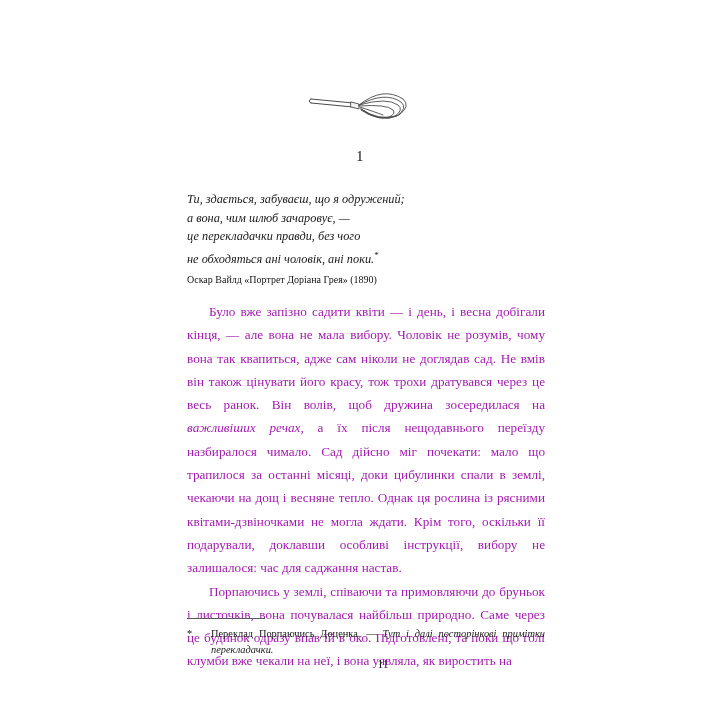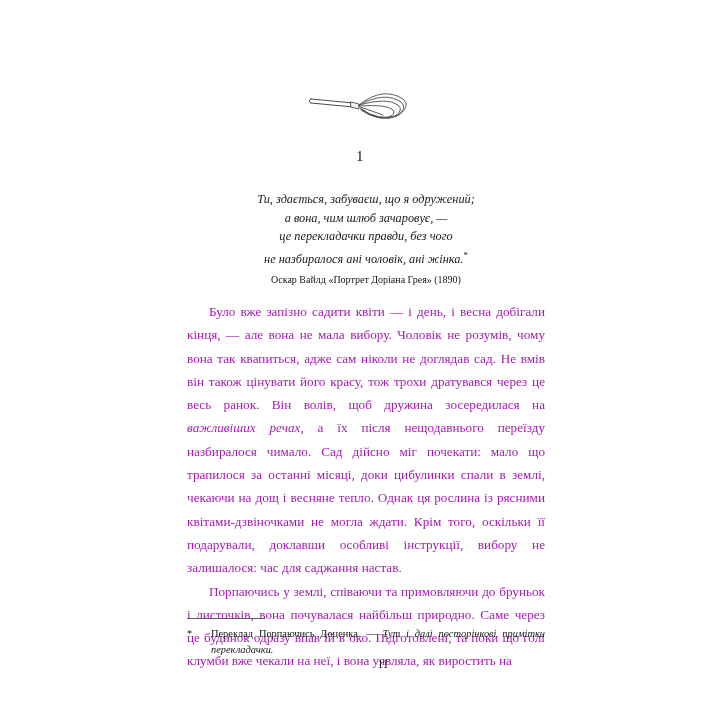--- a/index.html
+++ b/index.html
@@ -49,21 +49,21 @@
     letter-spacing: 0.3px;
     color: #141414;
   }
 
   
   .epigraph {
     position: absolute;
     left: 187px;
     top: 190px;
     width: 358px;
-    text-align: center;
+    text-align: left;
   }
   .epigraph-line {
     font-style: italic;
     font-size: 12.3px;
     line-height: 18.6px;
     color: #1a1a1a;
     white-space: nowrap;
   }
   .epigraph-source {
     margin-top: 3px;
@@ -165,21 +165,21 @@
       </g>
     </svg>
   </div>
 
   <div class="chapter-number">1</div>
 
   <div class="epigraph">
     <div class="epigraph-line">Ти, здається, забуваєш, що я одружений;</div>
     <div class="epigraph-line">а вона, чим шлюб зачаровує, —</div>
     <div class="epigraph-line">це перекладачки правди, без чого</div>
-    <div class="epigraph-line"><span>не назбиралося ані чоловік, ані жінка.</span><span class="fn-marker">*</span></div>
+    <div class="epigraph-line"><span>не обходяться ані чоловік, ані поки.</span><span class="fn-marker">*</span></div>
     <div class="epigraph-source">Оскар Вайлд «Портрет Доріана Грея» (1890)</div>
   </div>
 
   <div class="body-text">
     <p class="para"><span>Було вже запізно садити квіти — і день, і весна добігали кінця, — але вона не мала вибору. Чоловік не розумів, чому вона так квапиться, адже сам ніколи не доглядав сад. Не вмів він також цінувати його красу, тож трохи дратувався через це весь ранок. Він волів, щоб дружина зосередилася на </span><em>важливіших речах</em><span>, а їх після нещодавнього переїзду назбиралося чимало. Сад дійсно міг почекати: мало що трапилося за останні місяці, доки цибулинки спали в землі, чекаючи на дощ і весняне тепло. Однак ця рослина із рясними квітами-дзвіночками не могла ждати. Крім того, оскільки її подарували, доклавши особливі інструкції, вибору не залишалося: час для саджання настав.</span></p>
     <p class="para"><span>Порпаючись у землі, співаючи та примовляючи до бруньок і листочків, вона почувалася найбільш природно. Саме через це будинок одразу впав їй в око. Підготовлені, та поки що голі клумби вже чекали на неї, і вона уявляла, як виростить на</span></p>
   </div>
 
   <div class="footnote">
     <div class="footnote-rule"></div>

